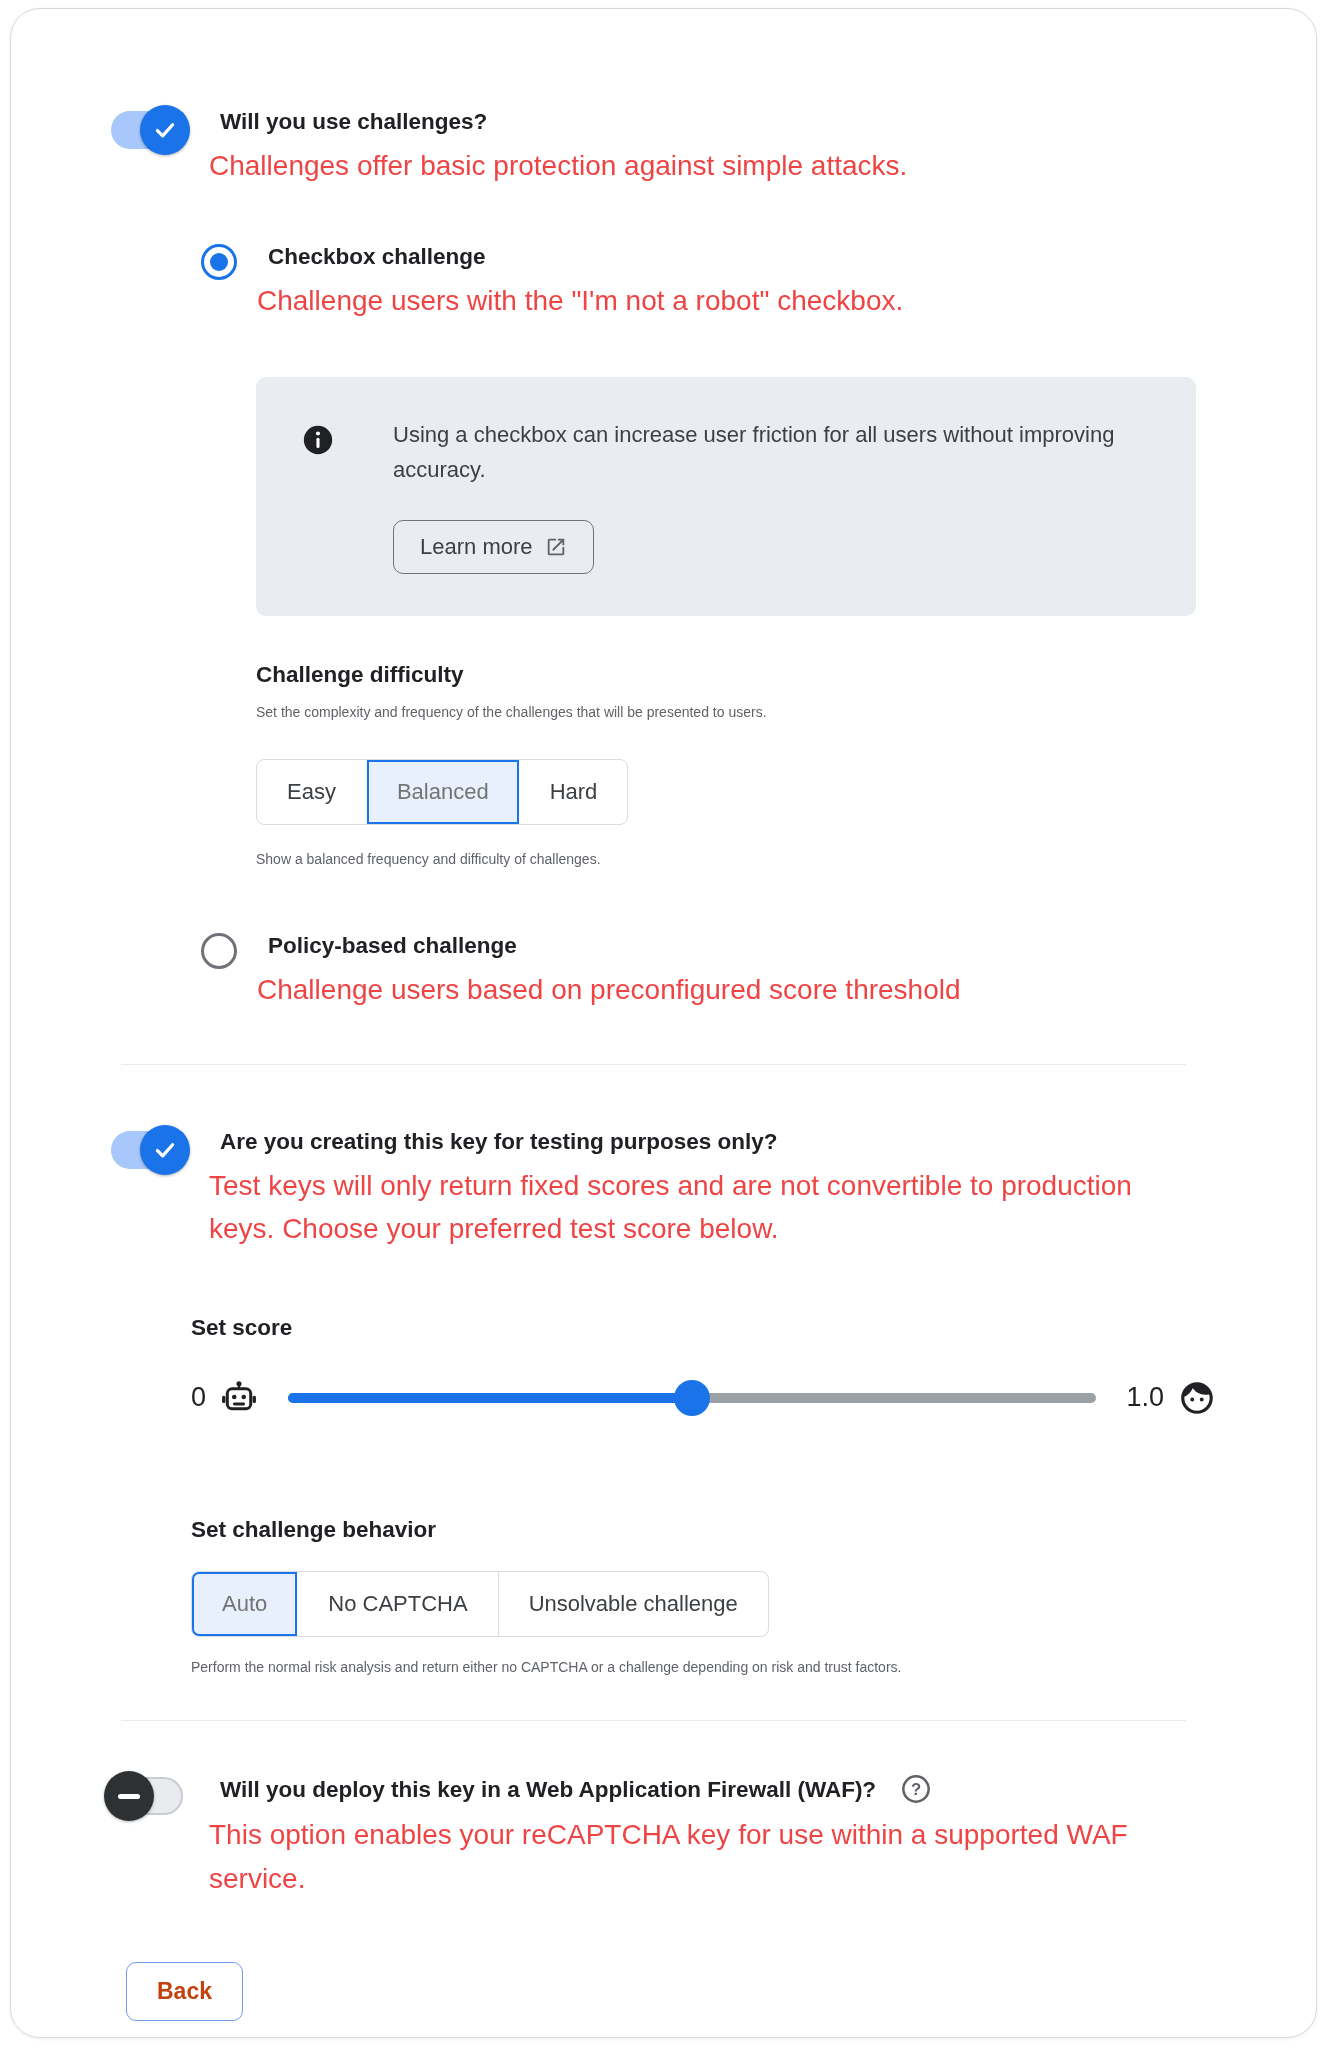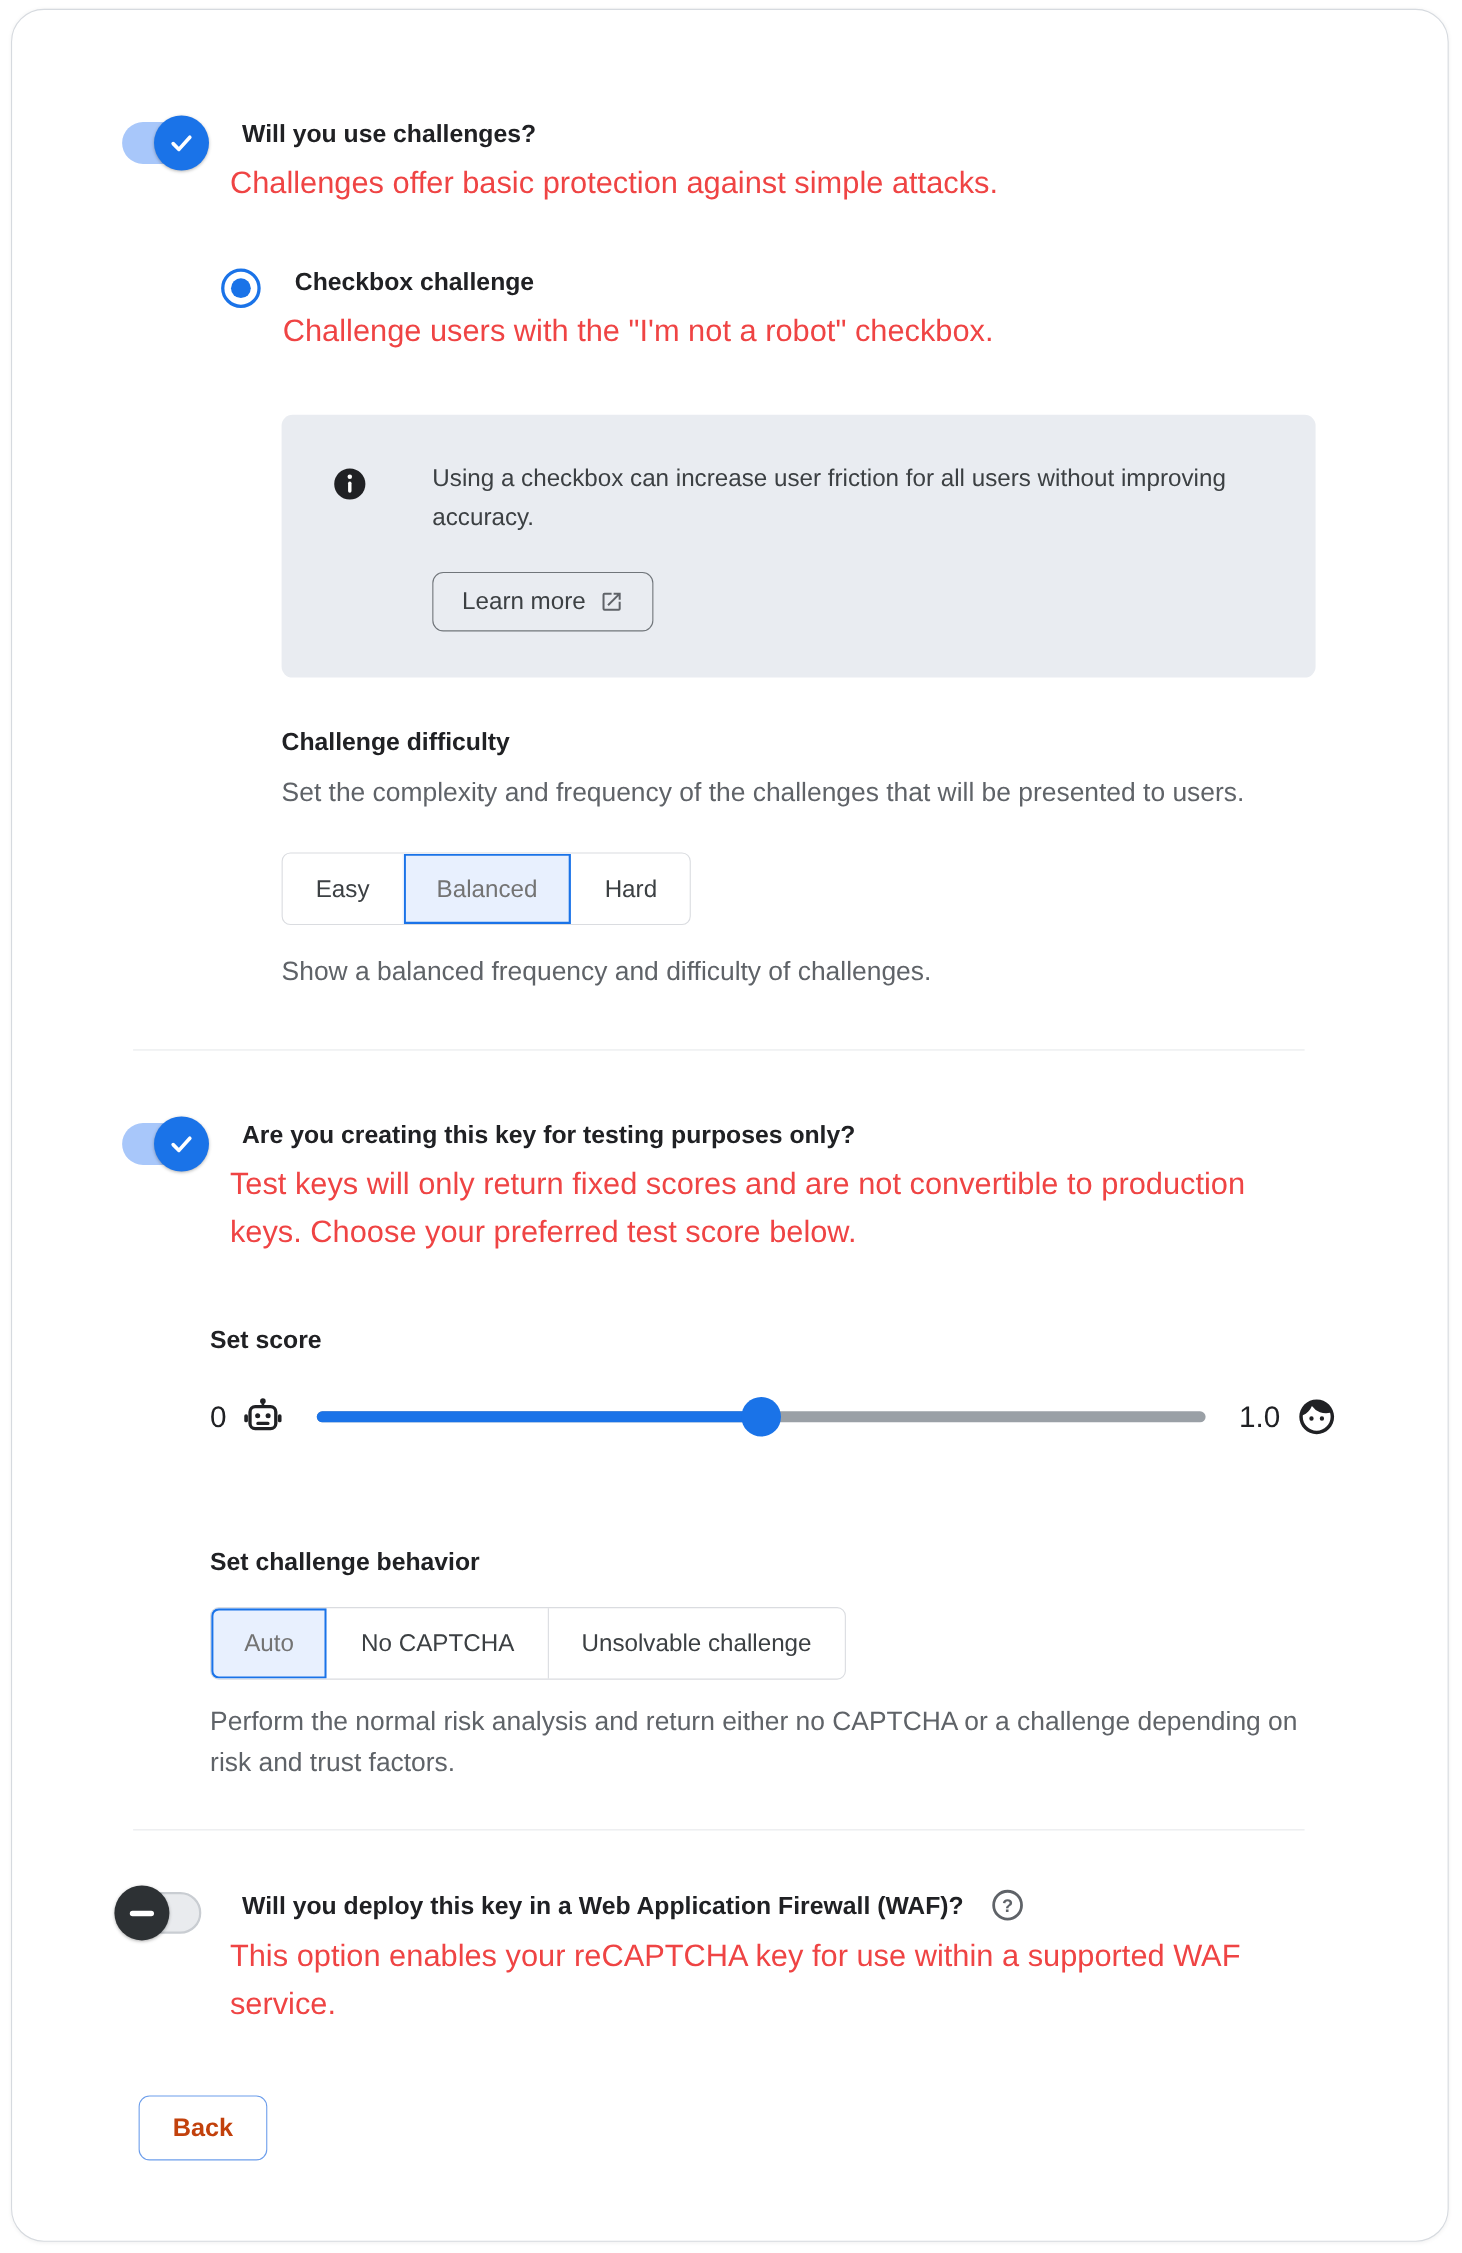--- a/index.html
+++ b/index.html
@@ -32,21 +32,21 @@
   .radio-dot{width:18px;height:18px;border-radius:50%;background:#1a73e8;}
 
   
   .info-box{margin-left:145px;margin-top:55px;width:940px;box-sizing:border-box;background:#e9ecf1;
             border-radius:10px;padding:40px 45px 42px 45px;display:flex;gap:58px;align-items:flex-start;}
   .info-text{font-size:22px;color:#3c4043;line-height:1.6;max-width:740px;}
   .learn-more{margin-top:32px;display:inline-flex;align-items:center;gap:12px;padding:13px 26px;
               border:1.5px solid #70757a;border-radius:10px;font-size:22px;color:#3c4043;background:transparent;cursor:pointer;}
 
   .section-h{font-size:22.5px;font-weight:700;color:#202124;}
-  .helper{font-size:24px;color:#5f6368;line-height:1.55;}
+  .helper{font-size:14px;color:#5f6368;line-height:1.55;}
 
   
   .seg{display:inline-flex;border:1px solid #dadce0;border-radius:8px;background:#fff;}
   .seg-item{padding:0 30px;height:64px;display:flex;align-items:center;font-size:22px;color:#3c4043;cursor:pointer;white-space:nowrap;}
   .seg-item + .seg-item{border-left:1px solid #dadce0;}
   .seg-item.selected{background:#e8f0fe;color:#737373;box-shadow:inset 0 0 0 2px #1a73e8;border-left-color:transparent;}
   .seg-item.selected + .seg-item{border-left-color:transparent;}
   .seg-item:first-child.selected{border-radius:7px 0 0 7px;}
 
   .divider{height:1px;background:#e7e9ec;margin:0 30px 0 10px;}
@@ -125,20 +125,27 @@
       <div class="seg" style="margin-top:36px;">
         <div class="seg-item">Easy</div>
         <div class="seg-item selected">Balanced</div>
         <div class="seg-item">Hard</div>
       </div>
 
       <div class="helper" style="margin-top:24px;">Show a balanced frequency and difficulty of challenges.</div>
     </div>
 
     
+    <div class="radio-row" style="margin-top:60px;">
+      <div class="radio unsel"></div>
+      <div>
+        <div class="title">Policy-based challenge</div>
+        <div class="desc">Challenge users based on preconfigured score threshold</div>
+      </div>
+    </div>
 
     <div class="divider" style="margin-top:52px;"></div>
 
     
     <div class="toggle-row" style="margin-top:62px;">
       <div class="switch on">
         <div class="thumb">
           <svg width="28" height="28" viewBox="0 0 24 24">
             <polyline points="5.5,12.5 10,17 18.5,7.5" fill="none" stroke="#ffffff" stroke-width="2.8" stroke-linecap="round" stroke-linejoin="round"></polyline>
           </svg>

